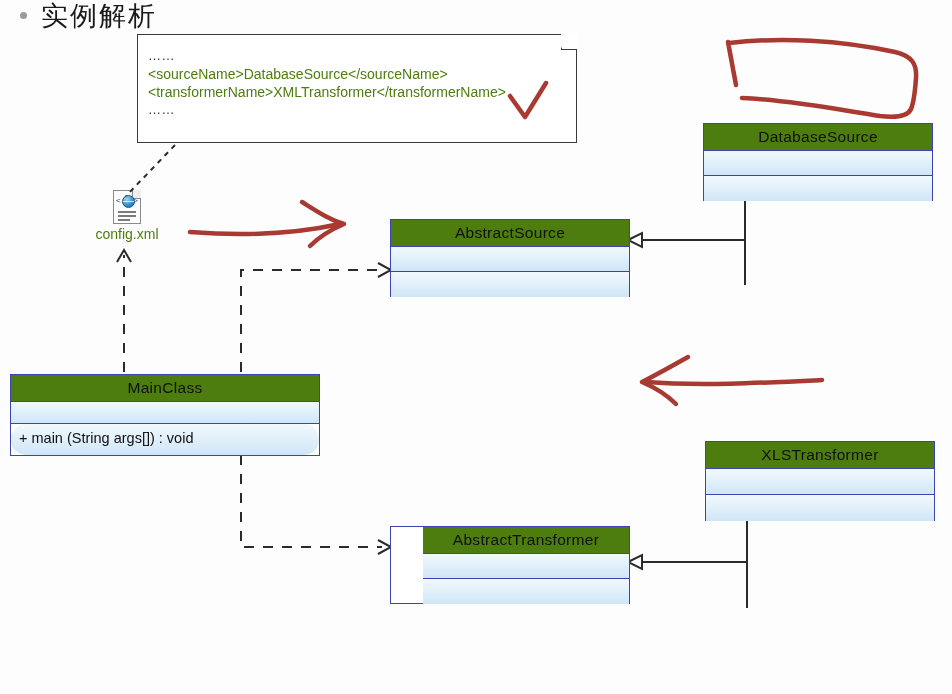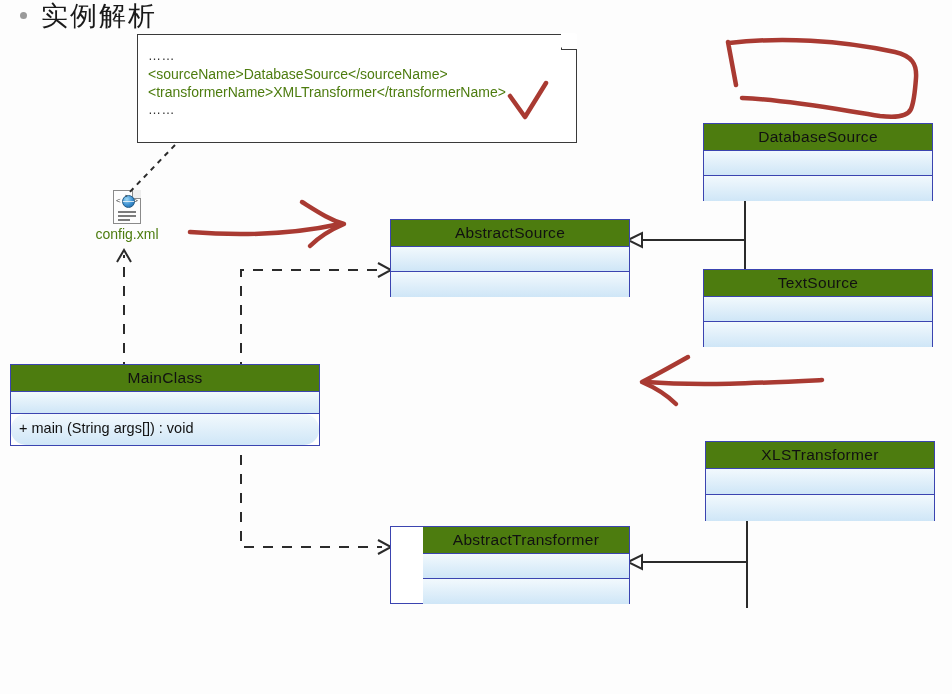--- a/index.html
+++ b/index.html
@@ -277,27 +277,22 @@
     <div class="compartment" style="height:25px;"></div>
     <div class="compartment" style="height:25px;"></div>
   </div>
 
   <div class="uml-class" id="cls-database-source" style="left:703px; top:123px; width:230px; height:78px;">
     <div class="cname">DatabaseSource</div>
     <div class="compartment" style="height:25px;"></div>
     <div class="compartment" style="height:25px;"></div>
   </div>
 
-  <div class="uml-class" id="cls-text-source" style="left:703px; top:269px; width:230px; height:78px;">
-    <div class="cname">TextSource</div>
-    <div class="compartment" style="height:25px;"></div>
-    <div class="compartment" style="height:25px;"></div>
-  </div>
-
-  <div class="uml-class" id="cls-main-class" style="left:10px; top:364px; width:310px; height:82px;">
+
+  <div class="uml-class" id="cls-main-class" style="left:10px; top:374px; width:310px; height:82px;">
     <div class="cname">MainClass</div>
     <div class="compartment" style="height:22px;"></div>
     <div class="compartment" style="height:31px;border-radius:15px;">
       <div class="member" style="line-height:29px;">+ main (String args[])  : void</div>
     </div>
   </div>
 
   <div class="uml-class" id="cls-abstract-transformer" style="left:390px; top:526px; width:240px; height:78px;padding-left:32px;">
     <div class="cname">AbstractTransformer</div>
     <div class="compartment" style="height:25px;"></div>

